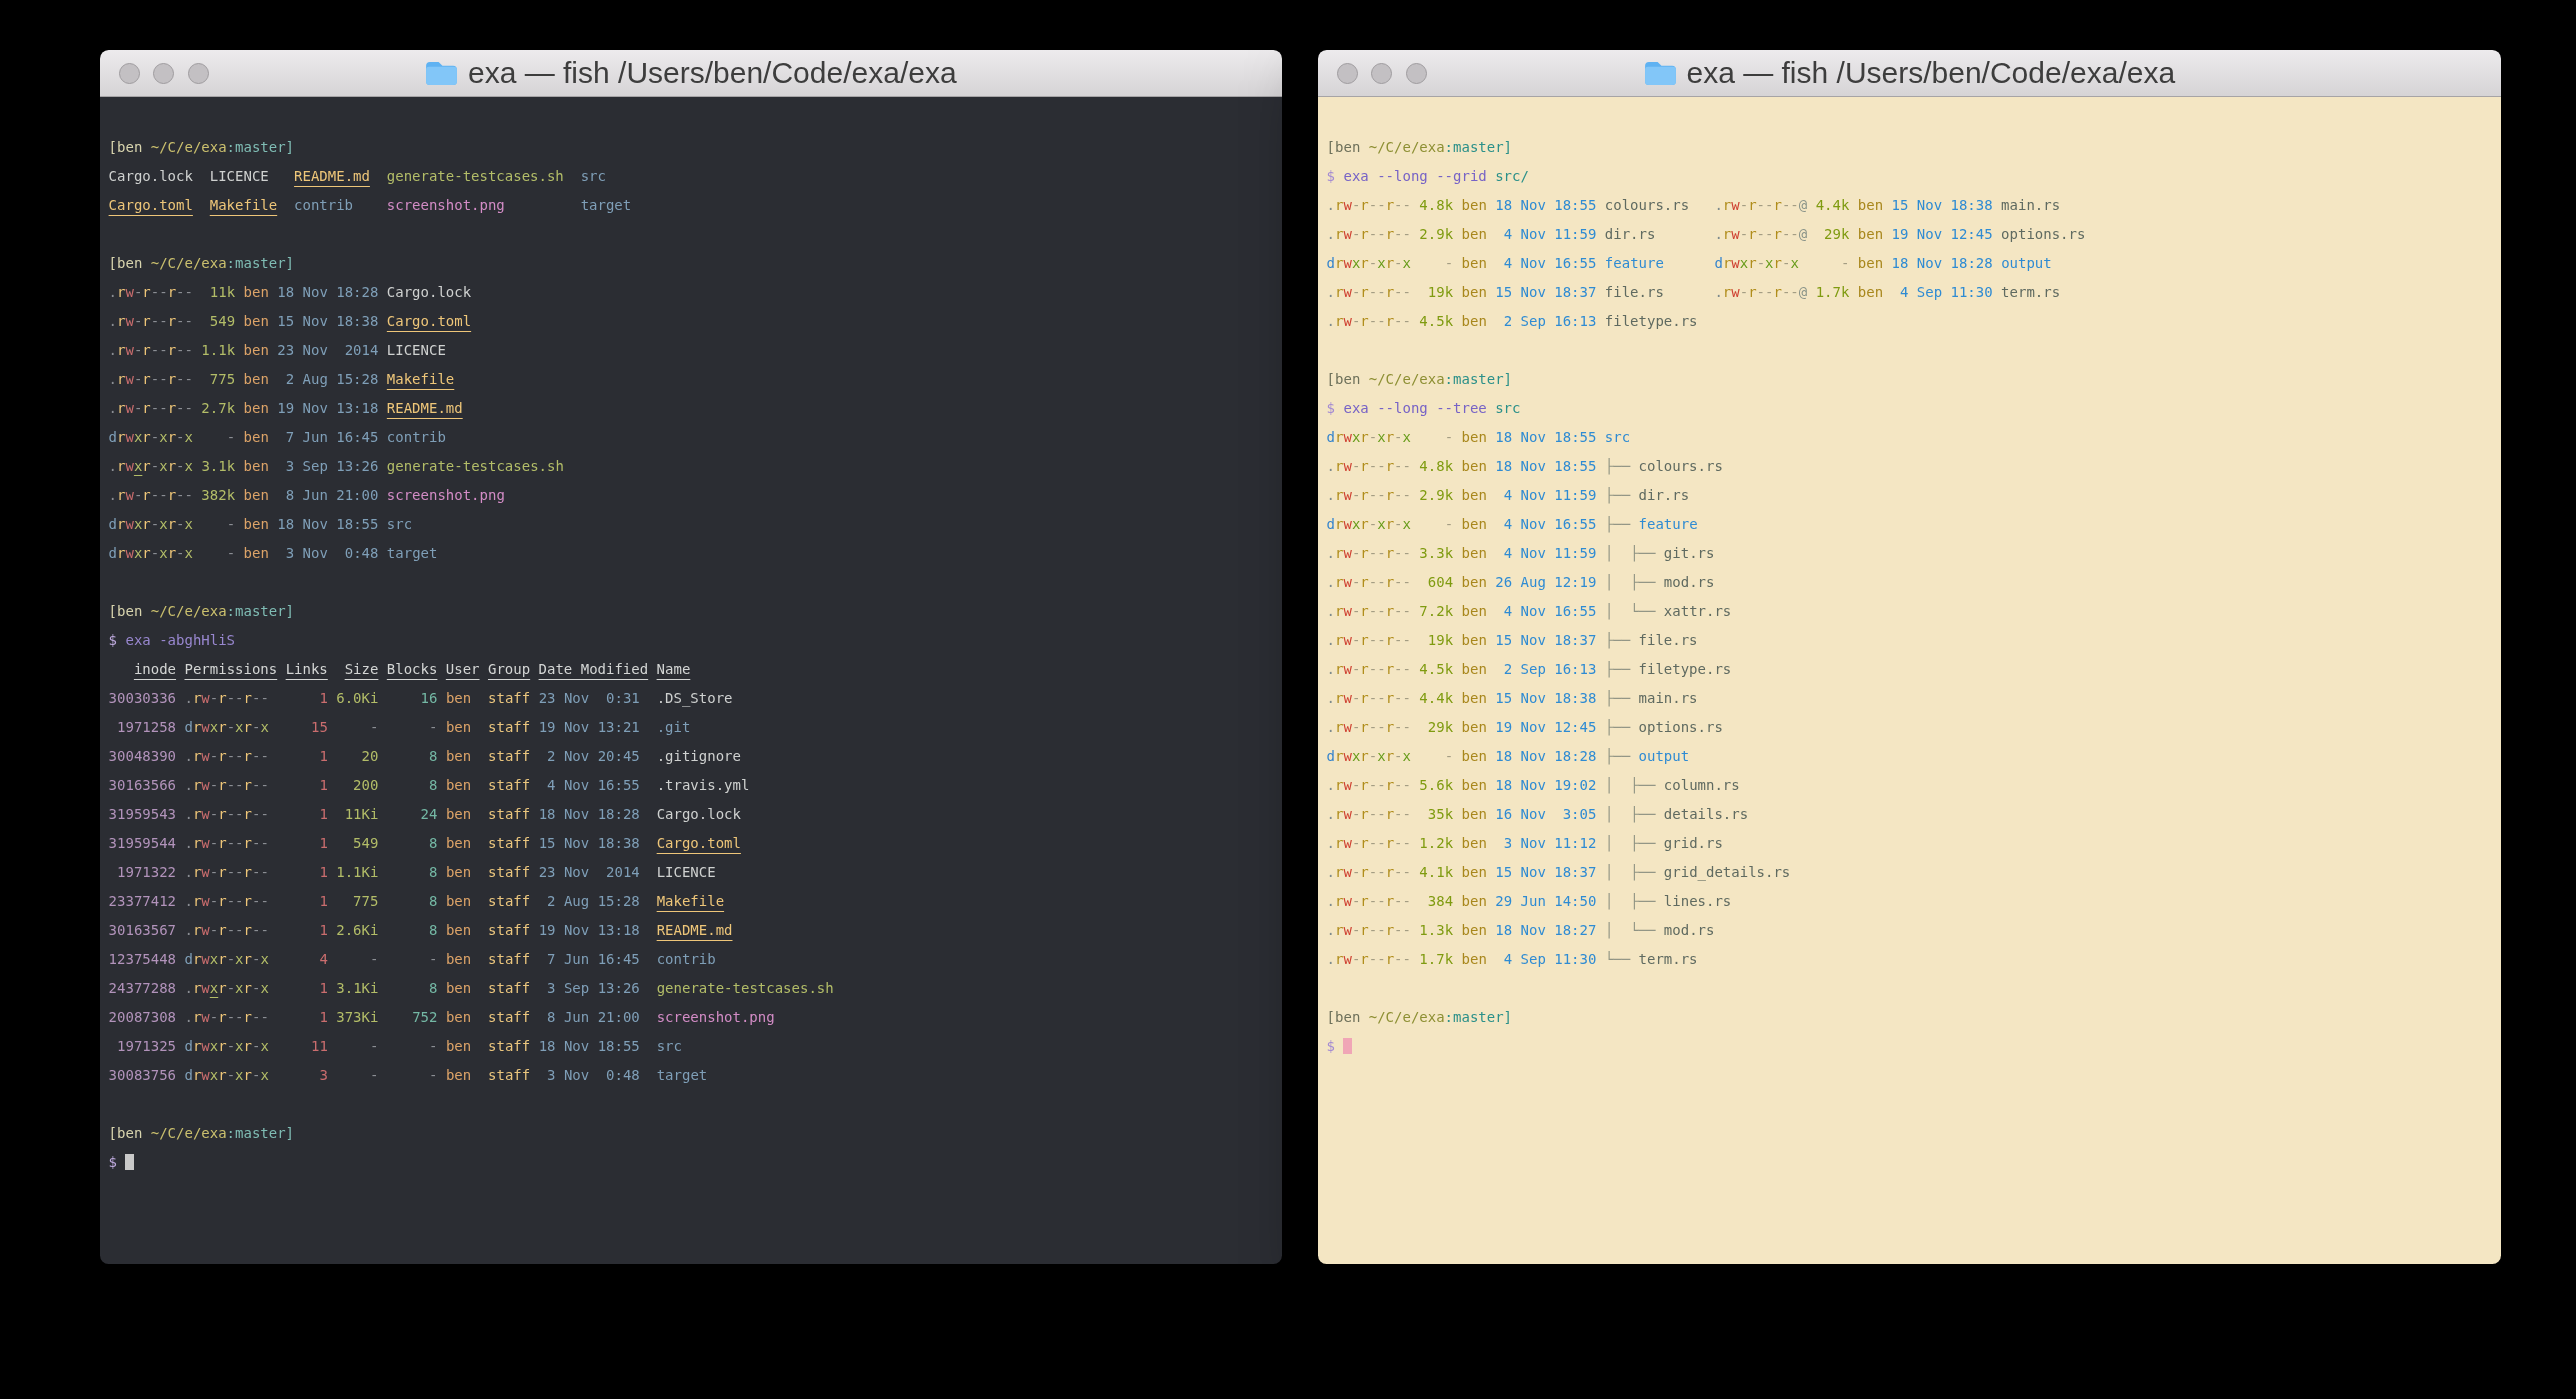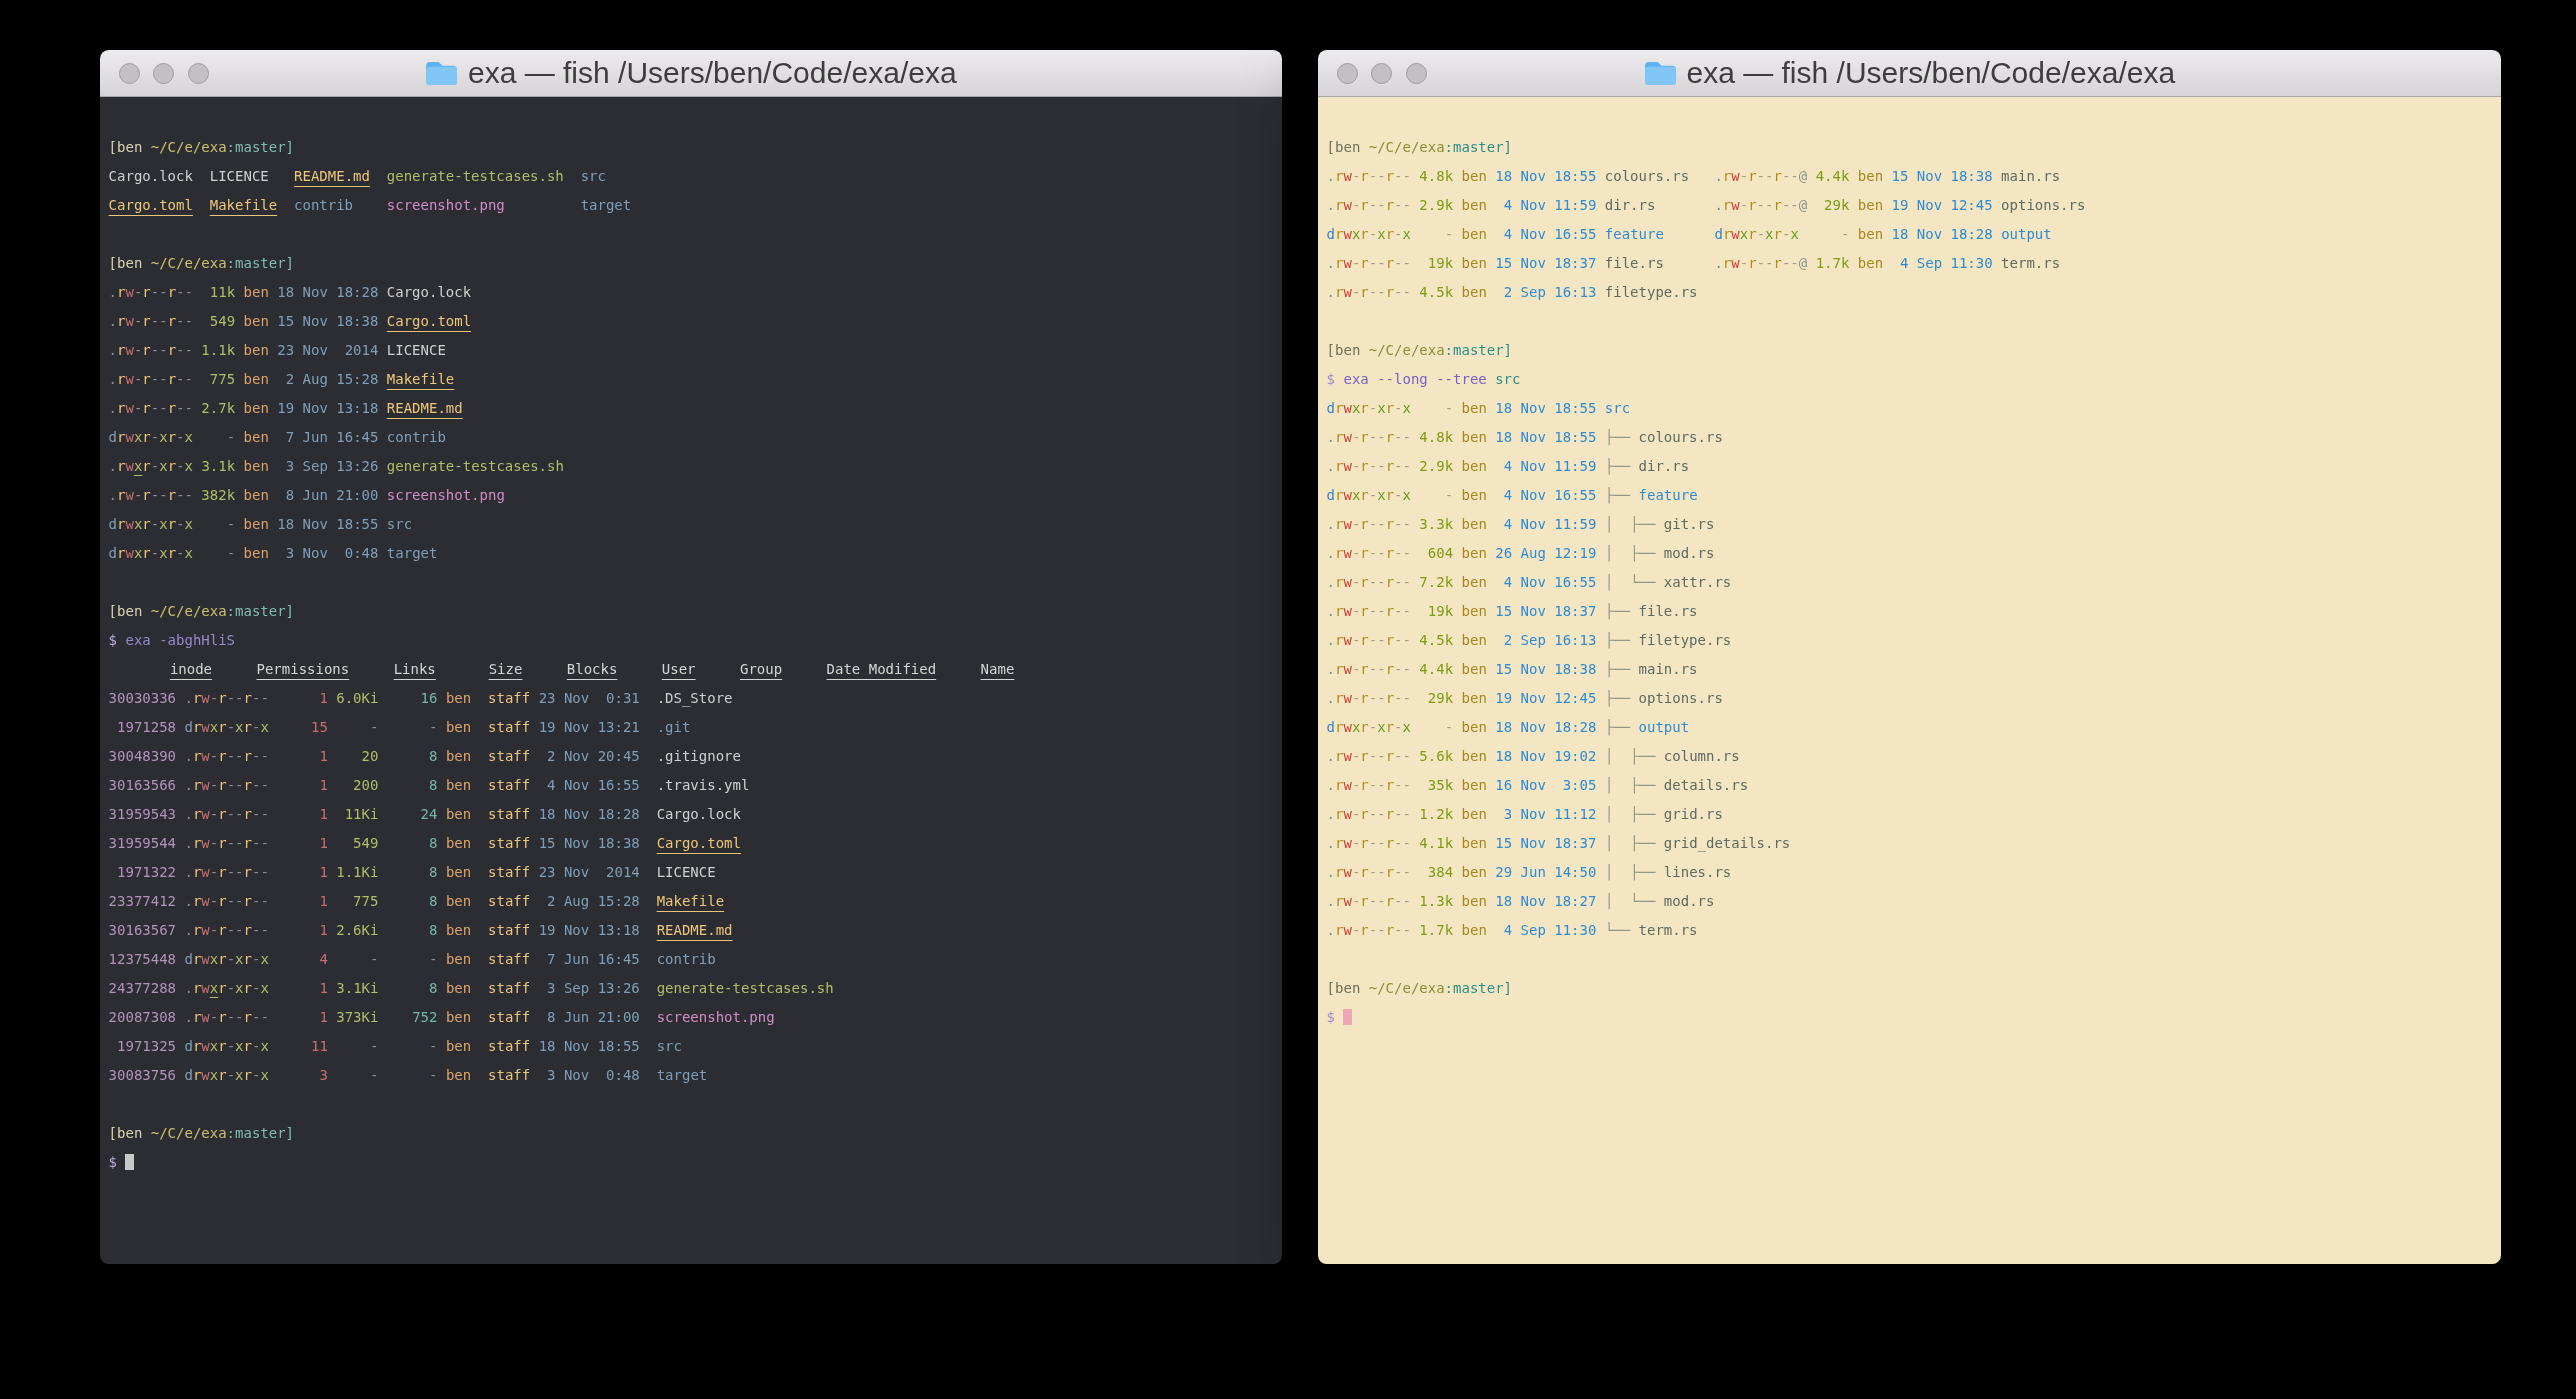--- a/index.html
+++ b/index.html
@@ -20,21 +20,21 @@
   .c-pb{color:var(--pb)} .c-pp{color:var(--pp)} .c-pg{color:var(--pg)}
   .c-dl{color:var(--dl)} .c-cm{color:var(--cm)} .c-arg{color:var(--arg)}
   .c-dot{color:var(--dot)} .c-dash{color:var(--dash)}
   .c-r{color:var(--r)} .c-w{color:var(--w)} .c-x{color:var(--x)}
   .c-xu{color:var(--x);text-decoration:underline;text-underline-offset:3.8px;}
   .c-d{color:var(--d)} .c-size{color:var(--size)} .c-links{color:var(--links)}
   .c-blocks{color:var(--blocks)} .c-user{color:var(--user)} .c-group{color:var(--group)}
   .c-date{color:var(--date)} .c-dir{color:var(--dir)} .c-file{color:var(--file)}
   .c-build{color:var(--build);text-decoration:underline;text-underline-offset:4.8px;}
   .c-sh{color:var(--sh)} .c-img{color:var(--img)} .c-inode{color:var(--inode)}
-  .c-hdr{color:var(--hdr);text-decoration:underline;text-underline-offset:4.8px;margin-left:36px;}
+  .c-hdr{color:var(--hdr);text-decoration:underline;text-underline-offset:4.8px;}
   .c-at{color:var(--at)} .c-tree{color:var(--tree)}
   .c-cursor{background:var(--cursor);color:transparent;}
 </style>
 </head>
 <body>
 
 <div class="window" id="win-left" style="left:100px;top:50px;width:1182px;height:1214px;">
   <div class="titlebar">
     <div class="traffic">
       <div class="tl-dot"></div>
@@ -103,20 +103,21 @@
         <svg viewBox="0 0 34 27" width="33" height="26">
             <path d="M1 6 q0-4 4-4 h9 l4 4 h11 q4 0 4 4 v12 q0 4-4 4 H5 q-4 0-4-4 z" fill="#5fb2f2"></path>
             <path d="M1 10 q0-3 3-3 h26 q3 0 3 3 v12 q0 4-4 4 H5 q-4 0-4-4 z" fill="#82c6f8"></path>
           </svg>
       </span>
       <span class="win-title">exa — fish  /Users/ben/Code/exa/exa</span>
     </div>
   </div>
   <div class="term" style="--bg: #f4e6c3; --fg: #5f6a60; --pb: #6d705a; --pp: #8d8f33; --pg: #2b9089; --dl: #a48bd2; --cm: #7763c6; --arg: #2b9089; --dot: #7d8a8c; --dash: #a49d83; --r: #b08d1b; --w: #cf4131; --x: #699d1c; --d: #3684cc; --size: #7f9b10; --links: #cf4131; --blocks: #2b9089; --user: #a8871c; --group: #b08d1b; --date: #2e8bd3; --dir: #2e8bd3; --file: #5f6a60; --build: #b08d1b; --sh: #699d1c; --img: #c361ae; --inode: #9c78c0; --hdr: #5f6a60; --at: #8a9489; --tree: #8f9383; --cursor: #f0a6b6;">
       <div class="t-line"><span class="c-pb">[ben </span><span class="c-pp">~/C/e/exa</span><span class="c-pg">:master]</span></div>
+      <div class="t-line"><span class="c-dl">$ </span><span class="c-cm">exa --long --grid </span><span class="c-arg">src/</span></div>
       <div class="t-line"><span class="c-dot">.</span><span class="c-r">r</span><span class="c-w">w</span><span class="c-dash">-</span><span class="c-r">r</span><span class="c-dash">--</span><span class="c-r">r</span><span class="c-dash">--</span><span class="c-size"> 4.8k</span><span class="c-user"> ben</span><span class="c-date"> 18 Nov 18:55</span><span> </span><span class="c-file">colours.rs</span><span>   </span><span class="c-dot">.</span><span class="c-r">r</span><span class="c-w">w</span><span class="c-dash">-</span><span class="c-r">r</span><span class="c-dash">--</span><span class="c-r">r</span><span class="c-dash">--</span><span class="c-at">@</span><span class="c-size"> 4.4k</span><span class="c-user"> ben</span><span class="c-date"> 15 Nov 18:38</span><span> </span><span class="c-file">main.rs</span></div>
       <div class="t-line"><span class="c-dot">.</span><span class="c-r">r</span><span class="c-w">w</span><span class="c-dash">-</span><span class="c-r">r</span><span class="c-dash">--</span><span class="c-r">r</span><span class="c-dash">--</span><span class="c-size"> 2.9k</span><span class="c-user"> ben</span><span class="c-date">  4 Nov 11:59</span><span> </span><span class="c-file">dir.rs</span><span>       </span><span class="c-dot">.</span><span class="c-r">r</span><span class="c-w">w</span><span class="c-dash">-</span><span class="c-r">r</span><span class="c-dash">--</span><span class="c-r">r</span><span class="c-dash">--</span><span class="c-at">@</span><span class="c-size">  29k</span><span class="c-user"> ben</span><span class="c-date"> 19 Nov 12:45</span><span> </span><span class="c-file">options.rs</span></div>
       <div class="t-line"><span class="c-d">d</span><span class="c-r">r</span><span class="c-w">w</span><span class="c-x">x</span><span class="c-r">r</span><span class="c-dash">-</span><span class="c-x">x</span><span class="c-r">r</span><span class="c-dash">-</span><span class="c-x">x</span><span class="c-dash">    -</span><span class="c-user"> ben</span><span class="c-date">  4 Nov 16:55</span><span> </span><span class="c-dir">feature</span><span>      </span><span class="c-d">d</span><span class="c-r">r</span><span class="c-w">w</span><span class="c-x">x</span><span class="c-r">r</span><span class="c-dash">-</span><span class="c-x">x</span><span class="c-r">r</span><span class="c-dash">-</span><span class="c-x">x</span><span> </span><span class="c-dash">    -</span><span class="c-user"> ben</span><span class="c-date"> 18 Nov 18:28</span><span> </span><span class="c-dir">output</span></div>
       <div class="t-line"><span class="c-dot">.</span><span class="c-r">r</span><span class="c-w">w</span><span class="c-dash">-</span><span class="c-r">r</span><span class="c-dash">--</span><span class="c-r">r</span><span class="c-dash">--</span><span class="c-size">  19k</span><span class="c-user"> ben</span><span class="c-date"> 15 Nov 18:37</span><span> </span><span class="c-file">file.rs</span><span>      </span><span class="c-dot">.</span><span class="c-r">r</span><span class="c-w">w</span><span class="c-dash">-</span><span class="c-r">r</span><span class="c-dash">--</span><span class="c-r">r</span><span class="c-dash">--</span><span class="c-at">@</span><span class="c-size"> 1.7k</span><span class="c-user"> ben</span><span class="c-date">  4 Sep 11:30</span><span> </span><span class="c-file">term.rs</span></div>
       <div class="t-line"><span class="c-dot">.</span><span class="c-r">r</span><span class="c-w">w</span><span class="c-dash">-</span><span class="c-r">r</span><span class="c-dash">--</span><span class="c-r">r</span><span class="c-dash">--</span><span class="c-size"> 4.5k</span><span class="c-user"> ben</span><span class="c-date">  2 Sep 16:13</span><span> </span><span class="c-file">filetype.rs</span></div>
       <div class="t-line"><span> </span></div>
       <div class="t-line"><span class="c-pb">[ben </span><span class="c-pp">~/C/e/exa</span><span class="c-pg">:master]</span></div>
       <div class="t-line"><span class="c-dl">$ </span><span class="c-cm">exa --long --tree </span><span class="c-arg">src</span></div>
       <div class="t-line"><span class="c-d">d</span><span class="c-r">r</span><span class="c-w">w</span><span class="c-x">x</span><span class="c-r">r</span><span class="c-dash">-</span><span class="c-x">x</span><span class="c-r">r</span><span class="c-dash">-</span><span class="c-x">x</span><span class="c-dash">    -</span><span class="c-user"> ben</span><span class="c-date"> 18 Nov 18:55</span><span> </span><span class="c-dir">src</span></div>
       <div class="t-line"><span class="c-dot">.</span><span class="c-r">r</span><span class="c-w">w</span><span class="c-dash">-</span><span class="c-r">r</span><span class="c-dash">--</span><span class="c-r">r</span><span class="c-dash">--</span><span class="c-size"> 4.8k</span><span class="c-user"> ben</span><span class="c-date"> 18 Nov 18:55</span><span> </span><span class="c-tree">├── </span><span class="c-file">colours.rs</span></div>

